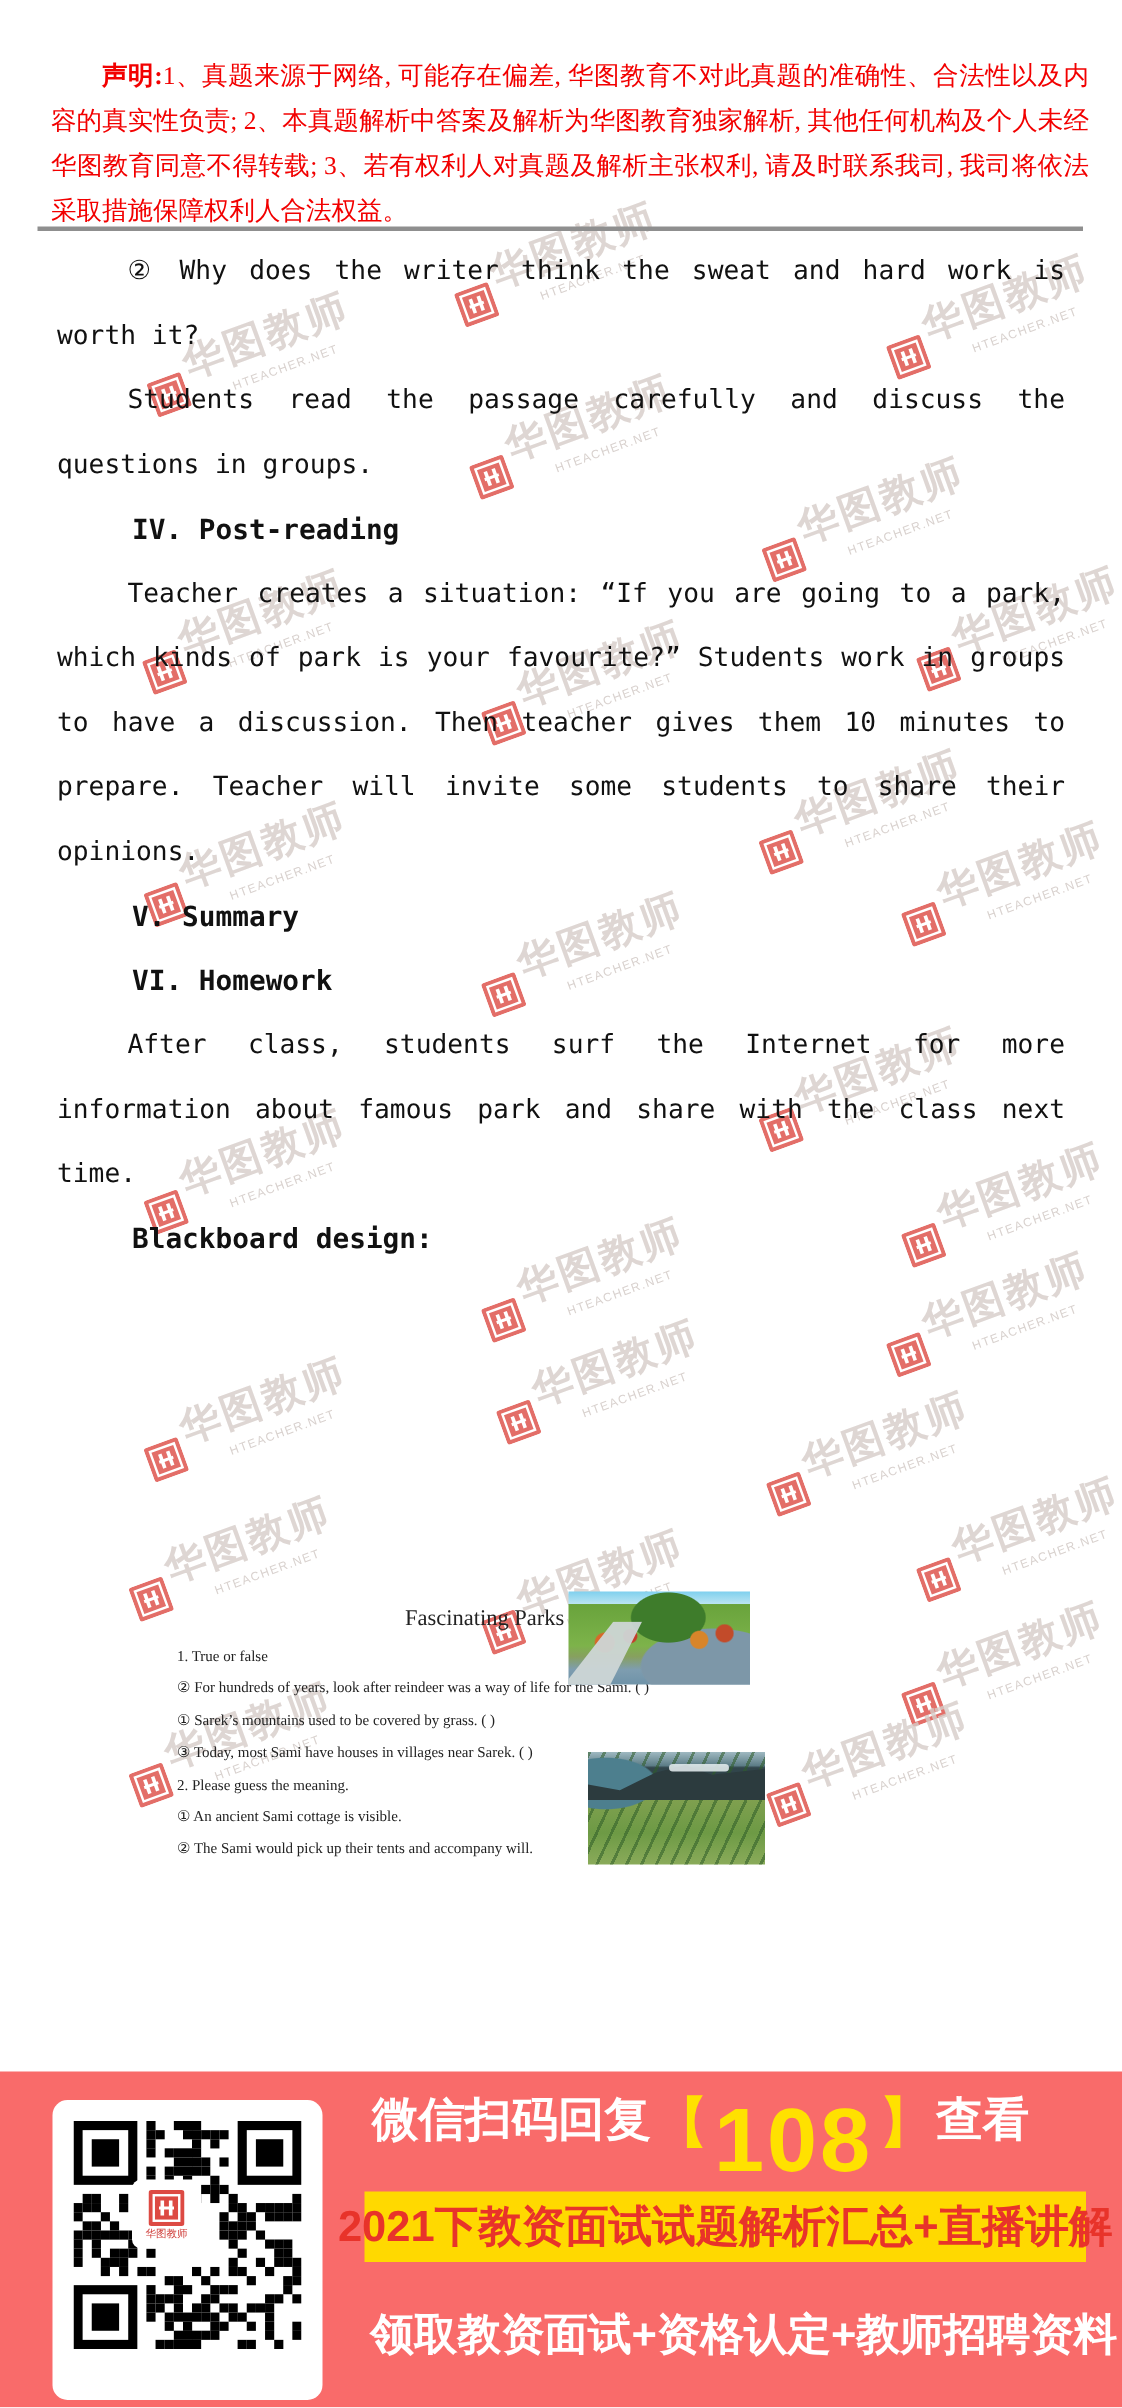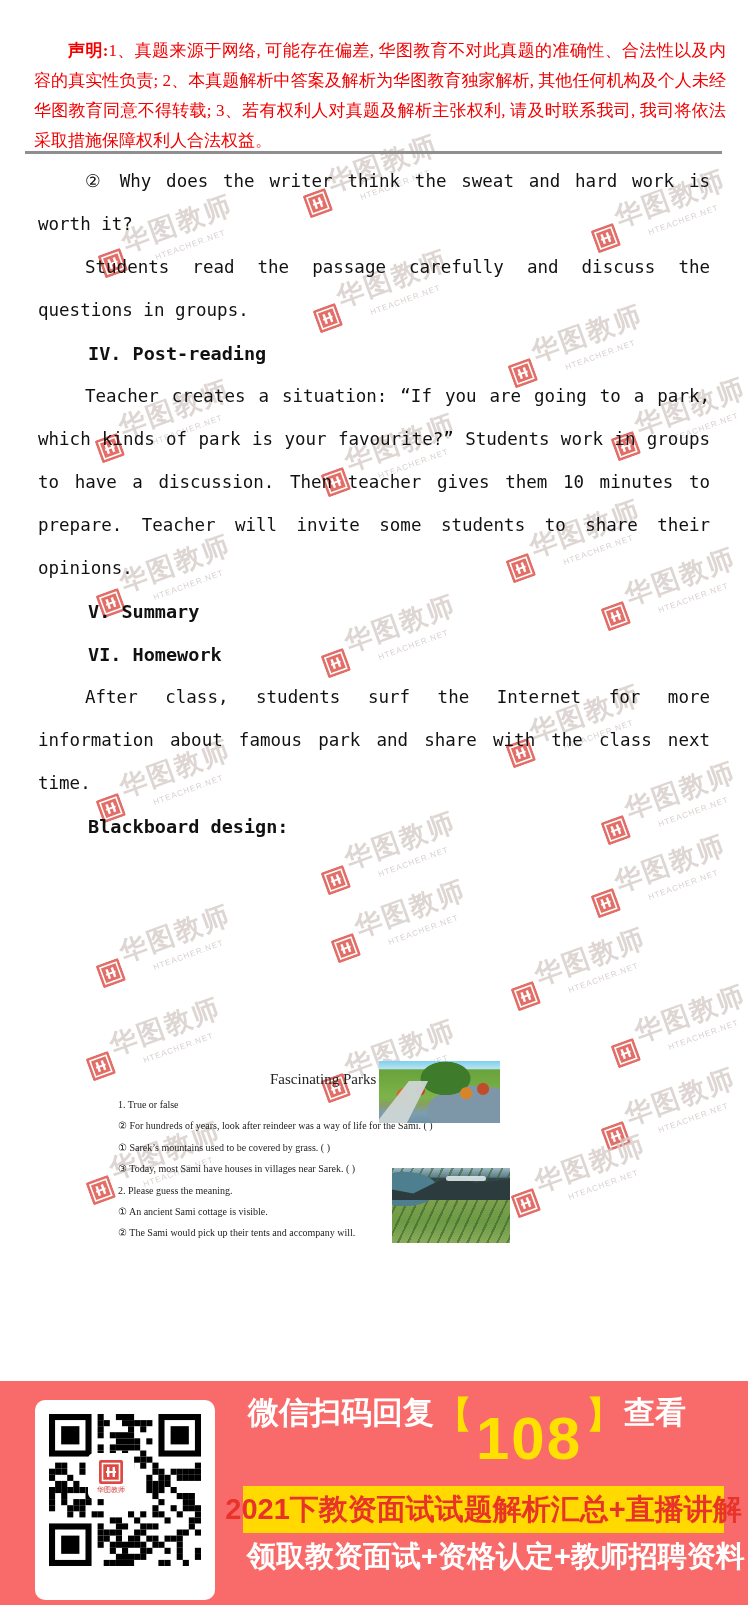--- a/index.html
+++ b/index.html
@@ -113,23 +113,23 @@
     display:flex;flex-direction:column;align-items:center;justify-content:center;
   }
   .qr-logo .qr-logo-sq{width:24px;height:24px;}
   .qr-logo .qr-logo-txt{font-size:7px;color:#d0403c;line-height:1;margin-top:2px;white-space:nowrap;}
   .banner-line1{
     position:absolute;left:248px;top:16px;height:72px;
     display:flex;line-height:1;white-space:nowrap;
   }
   .banner-line1 .wtxt{font-size:31px;font-weight:bold;color:#ffffff;}
   .banner-line1 .bracket{font-size:36px;font-weight:bold;color:var(--yellow);margin:0 2px;}
-  .banner-line1 .code{font-size:60px;font-weight:bold;color:var(--yellow);letter-spacing:2px;margin:12px 2px;}
+  .banner-line1 .code{font-size:60px;font-weight:bold;color:var(--yellow);letter-spacing:2px;margin:0 2px;}
   .banner-highlight{
-    position:absolute;left:243px;top:105px;width:481px;height:47px;
+    position:absolute;left:243px;top:80px;width:481px;height:47px;
     background:var(--highlight-bg);
     display:flex;align-items:center;justify-content:center;
     font-size:29px;font-weight:bold;color:var(--highlight-text);white-space:nowrap;
   }
   .banner-line3{
     position:absolute;left:247px;top:156px;
     font-size:29px;font-weight:bold;color:#ffffff;white-space:nowrap;
   }
 </style>
 </head>

